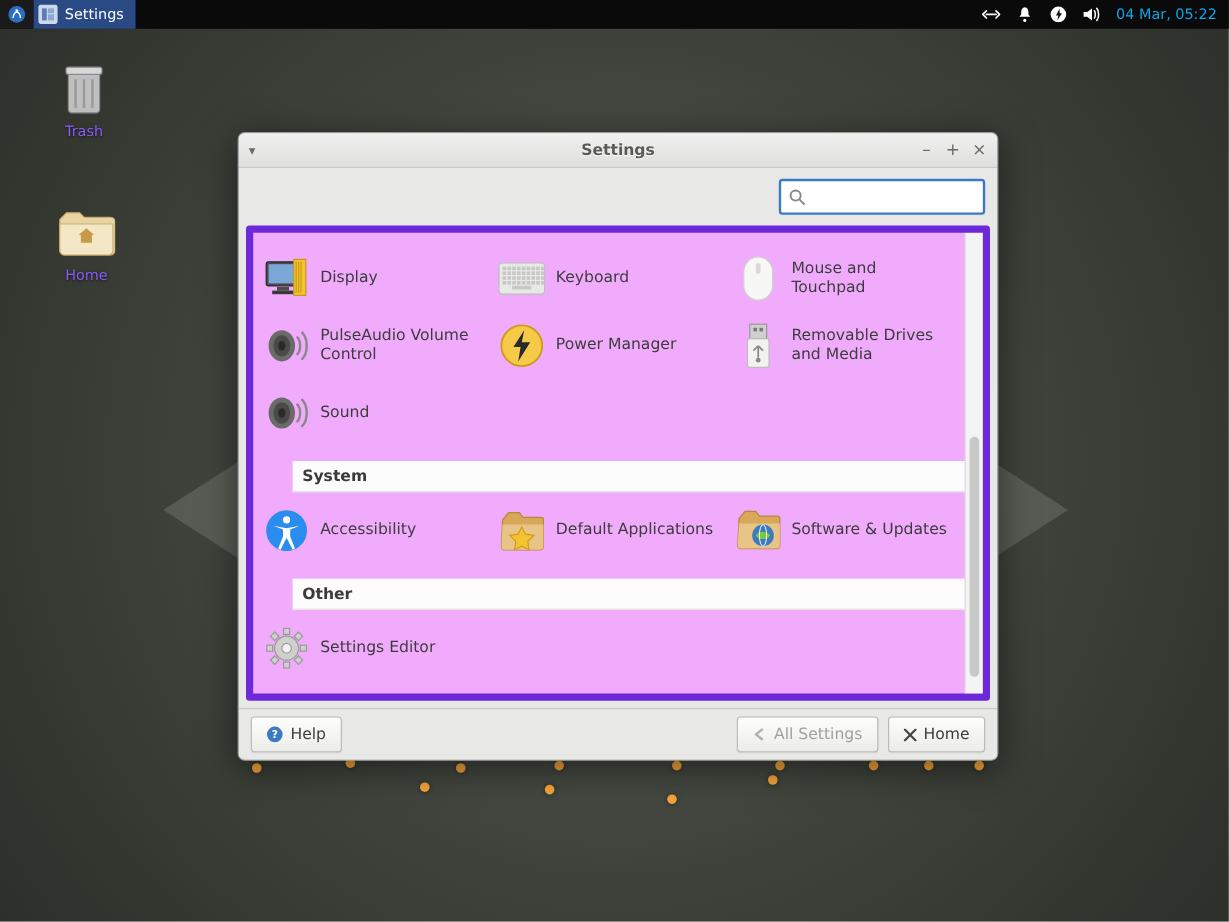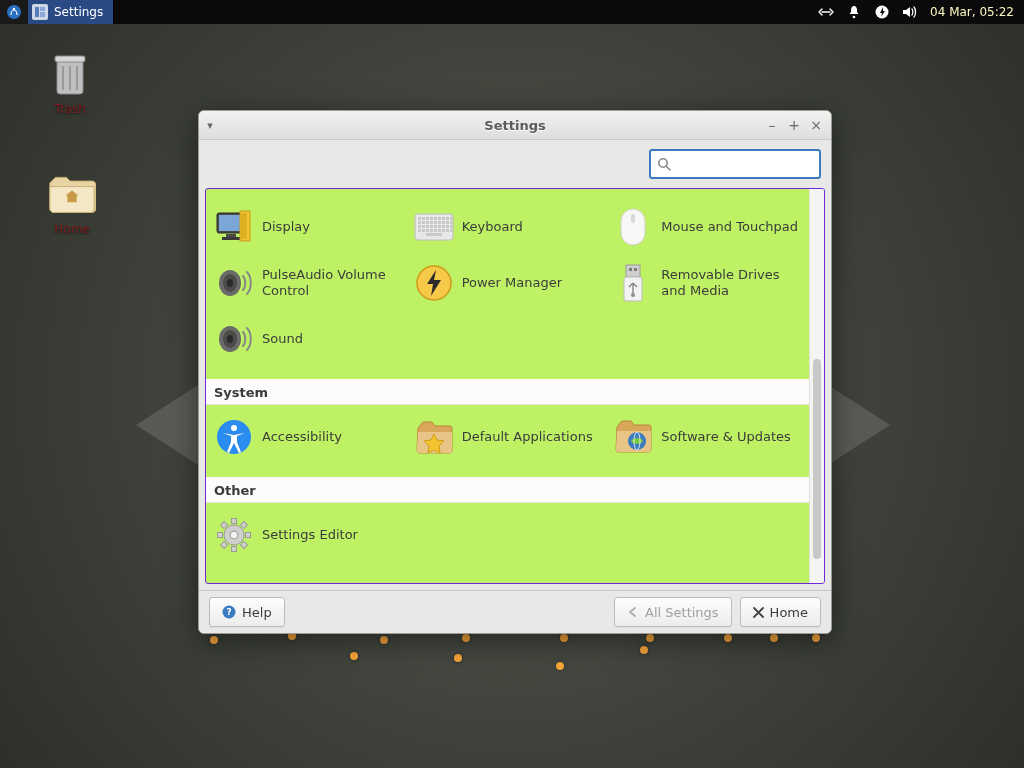--- a/index.html
+++ b/index.html
@@ -7,24 +7,24 @@
 
 
 .panel{position:absolute;top:0;left:0;right:0;height:24px;background:#0a0a0a;display:flex;align-items:center;color:#dcdcdc;font-size:12px;z-index:10;}
 .panel-left{display:flex;align-items:center;height:100%;}
 .panel-btn{width:28px;height:24px;display:flex;align-items:center;justify-content:center;}
 .panel-btn svg{display:block;}
 .task-btn{display:flex;align-items:center;height:24px;padding:0 10px 0 4px;background:#2a4a86;color:#fff;gap:6px;border-right:1px solid #000;}
 .task-btn .tbicon{width:16px;height:16px;background:#cfd8e8;border-radius:2px;display:flex;align-items:center;justify-content:center;}
 .panel-right{margin-left:auto;display:flex;align-items:center;gap:12px;padding-right:10px;}
 .pr-icon{width:16px;height:16px;display:flex;align-items:center;justify-content:center;color:#fff;}
-.panel-clock{color:#fef9c3;font-size:12px;}
-
-
-.desk-icon{position:absolute;width:80px;text-align:center;color:#7f1d1d;font-size:12px;text-shadow:0 1px 2px rgba(0,0,0,.7);}
+.panel-clock{color:#0ea5e9;font-size:12px;}
+
+
+.desk-icon{position:absolute;width:80px;text-align:center;color:#8b5cf6;font-size:12px;text-shadow:0 1px 2px rgba(0,0,0,.7);}
 .desk-icon .di-img{width:48px;height:48px;margin:0 auto 4px;display:flex;align-items:center;justify-content:center;}
 #trash{left:30px;top:50px;}
 #home{left:32px;top:170px;}
 
 
 .dot{position:absolute;width:8px;height:8px;border-radius:50%;background:#f7a53b;box-shadow:0 0 4px rgba(0,0,0,.4);}
 
 
 .wp-chevron{position:absolute;width:0;height:0;opacity:.25;}
 
@@ -36,26 +36,26 @@
 .tb-ctrls{margin-left:auto;display:flex;gap:8px;padding-right:8px;color:#6a6a6a;z-index:1;}
 .tb-ctrls span{width:14px;text-align:center;font-size:14px;cursor:default;}
 
 
 .search-row{height:36px;display:flex;align-items:center;justify-content:flex-end;padding:6px 10px 2px;background:#e8e8e7;}
 .search-box{display:flex;align-items:center;gap:6px;width:156px;height:26px;border:2px solid #3b7bbf;border-radius:3px;background:#fff;padding:0 6px;}
 .search-box svg{flex:none;}
 .search-box input{flex:1;border:none;outline:none;font-size:13px;background:transparent;}
 
 
-.content-wrap{flex:1;margin:4px 6px 6px;border:1px solid #6d28d9;border-radius:3px;background:#bef264;display:flex;overflow:hidden;}
+.content-wrap{flex:1;margin:4px 6px 6px;border:6px solid #6d28d9;border-radius:3px;background:#f0abfc;display:flex;overflow:hidden;}
 .content{flex:1;overflow-y:auto;padding:6px 0 10px;}
 .scrollbar-fake{width:14px;background:#f4f4f3;border-left:1px solid #e0e0df;display:flex;flex-direction:column;align-items:center;}
 .scrollbar-fake .thumb{margin-top:170px;width:8px;height:200px;background:#c8c8c6;border-radius:4px;}
 
-.cat-header{font-weight:bold;color:#3a3a3a;padding:6px 8px 4px;border-bottom:1px solid #e4e4e2;background:#fcfcfc;}
+.cat-header{font-weight:bold;color:#3a3a3a;padding:6px 8px 4px;border-bottom:1px solid #e4e4e2;background:#fcfcfc;margin-left:33px;}
 .grid{display:grid;grid-template-columns:repeat(3,1fr);gap:4px 4px;padding:6px 4px 14px;}
 .item{display:flex;align-items:center;gap:8px;padding:4px 4px;border-radius:3px;min-height:44px;}
 .item .icn{width:40px;height:40px;flex:none;display:flex;align-items:center;justify-content:center;}
 .item .lbl{line-height:1.25;}
 
 
 .footer{height:42px;background:#e8e8e7;border-top:1px solid #c8c8c6;display:flex;align-items:center;padding:0 10px;gap:8px;}
 .btn{height:28px;padding:0 12px;border:1px solid #bcbcba;border-radius:3px;background:linear-gradient(#fdfdfc,#ececea);display:flex;align-items:center;gap:6px;color:#3c3c3c;box-shadow:0 1px 0 rgba(0,0,0,.05);}
 .btn.disabled{color:#a0a0a0;}
 .footer .spacer{flex:1;}

